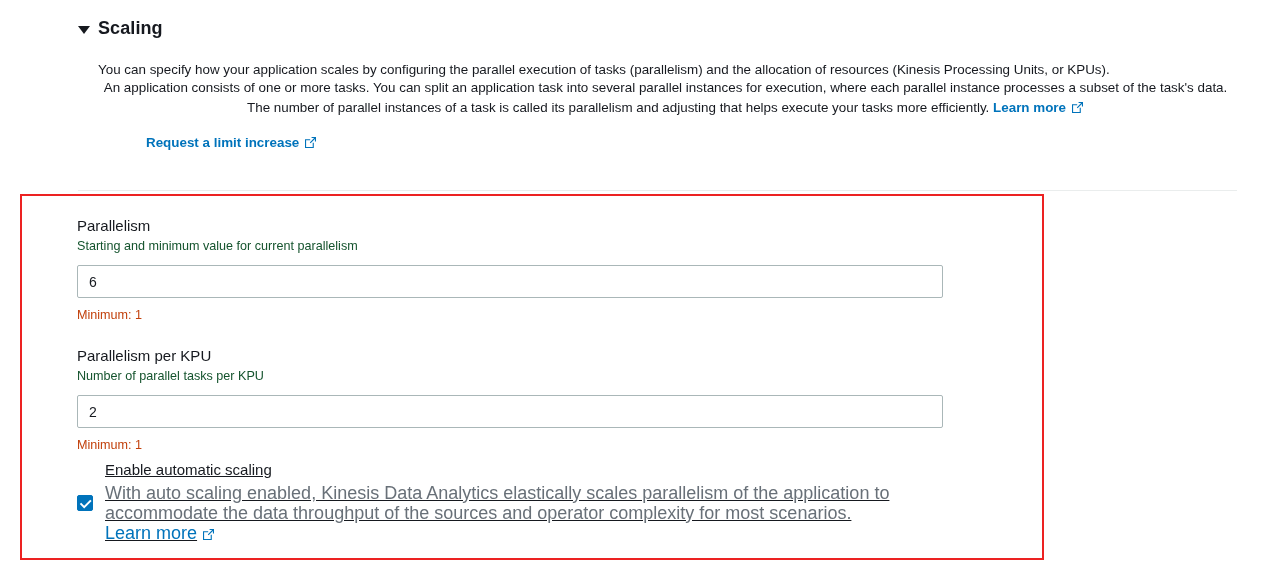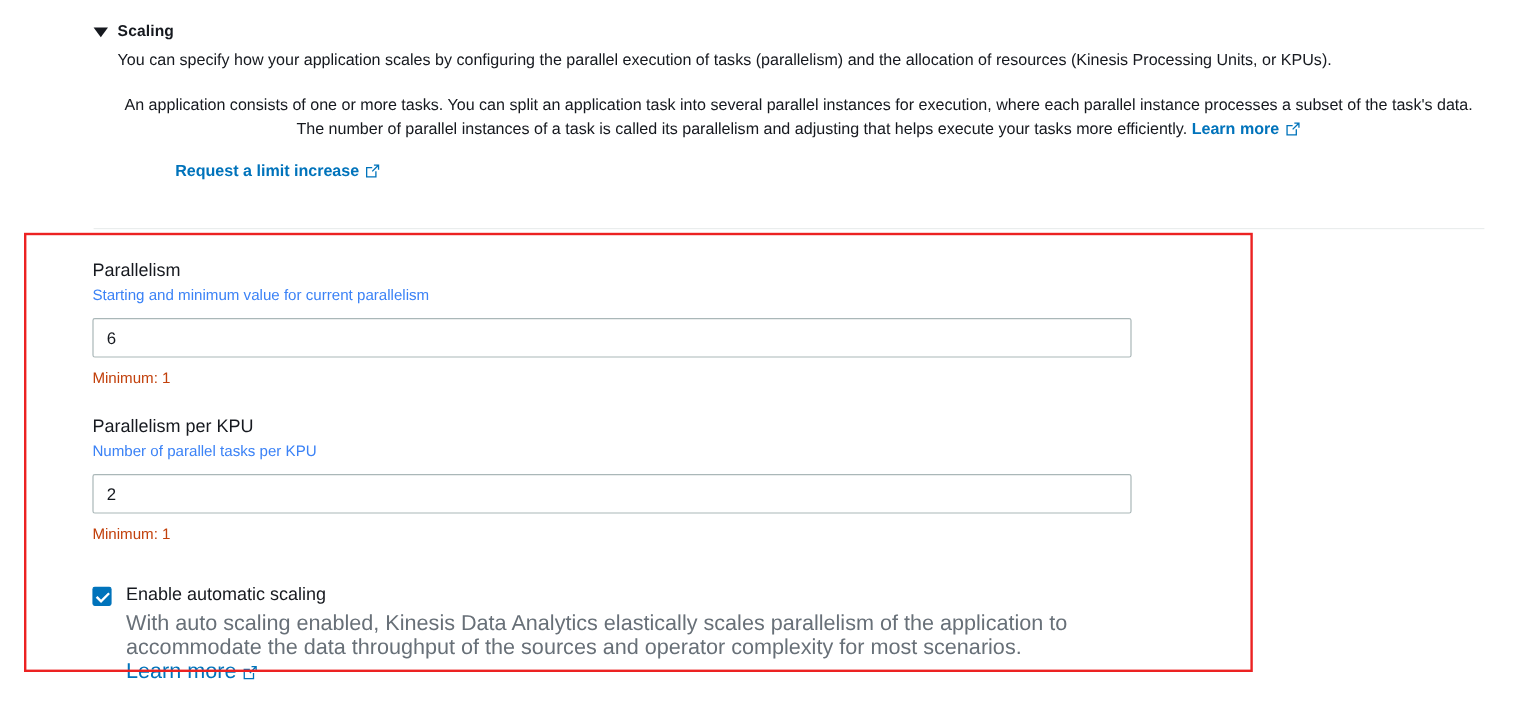--- a/index.html
+++ b/index.html
@@ -32,36 +32,36 @@
   }
   .caret {
     width: 0;
     height: 0;
     border-left: 6px solid transparent;
     border-right: 6px solid transparent;
     border-top: 8px solid #16191f;
     margin-top: 3px;
   }
   .section-title {
-    font-size: 13px;
+    font-size: 18px;
     font-weight: bold;
     color: #16191f;
     letter-spacing: 0.1px;
   }
 
   
   .desc {
     position: absolute;
     left: 98px;
     font-size: 13.4px;
     line-height: 20px;
     color: #16191f;
     width: 1135px;
   }
-  #desc1 { top: 40px; }
+  #desc1 { top: 60px; }
   #desc2 { top: 78px; text-align: center; }
   #desc3 { top: 131px; }
 
   .link {
     color: #0073bb;
     font-weight: bold;
     text-decoration: none;
     cursor: pointer;
   }
   .link-plain {
@@ -115,21 +115,21 @@
   #field-parallelism { top: 216px; }
   #field-per-kpu { top: 346px; }
 
   .field-label {
     font-size: 15px;
     color: #16191f;
     line-height: 20px;
   }
   .field-desc {
     font-size: 12.6px;
-    color: #3b82f6;
+    color: #14532d;
     line-height: 18px;
     margin-top: 1px;
   }
   .text-input {
     margin-top: 10px;
     width: 866px;
     height: 33px;
     box-sizing: border-box;
     border: 1px solid #aab7b8;
     border-radius: 2px;
@@ -144,23 +144,24 @@
     font-size: 12.6px;
     color: #c2410c;
     margin-top: 9px;
     line-height: 16px;
   }
 
   
   .checkbox-row {
     position: absolute;
     left: 77px;
-    top: 486px;
+    top: 460px;
     display: flex;
-    align-items: flex-start;
+    align-items: center;
+    text-decoration: underline;
   }
   .cb {
     width: 16px;
     height: 16px;
     border-radius: 2px;
     background: #0073bb;
     border: 1px solid #0073bb;
     box-sizing: border-box;
     margin-top: 3px;
     flex: 0 0 auto;

